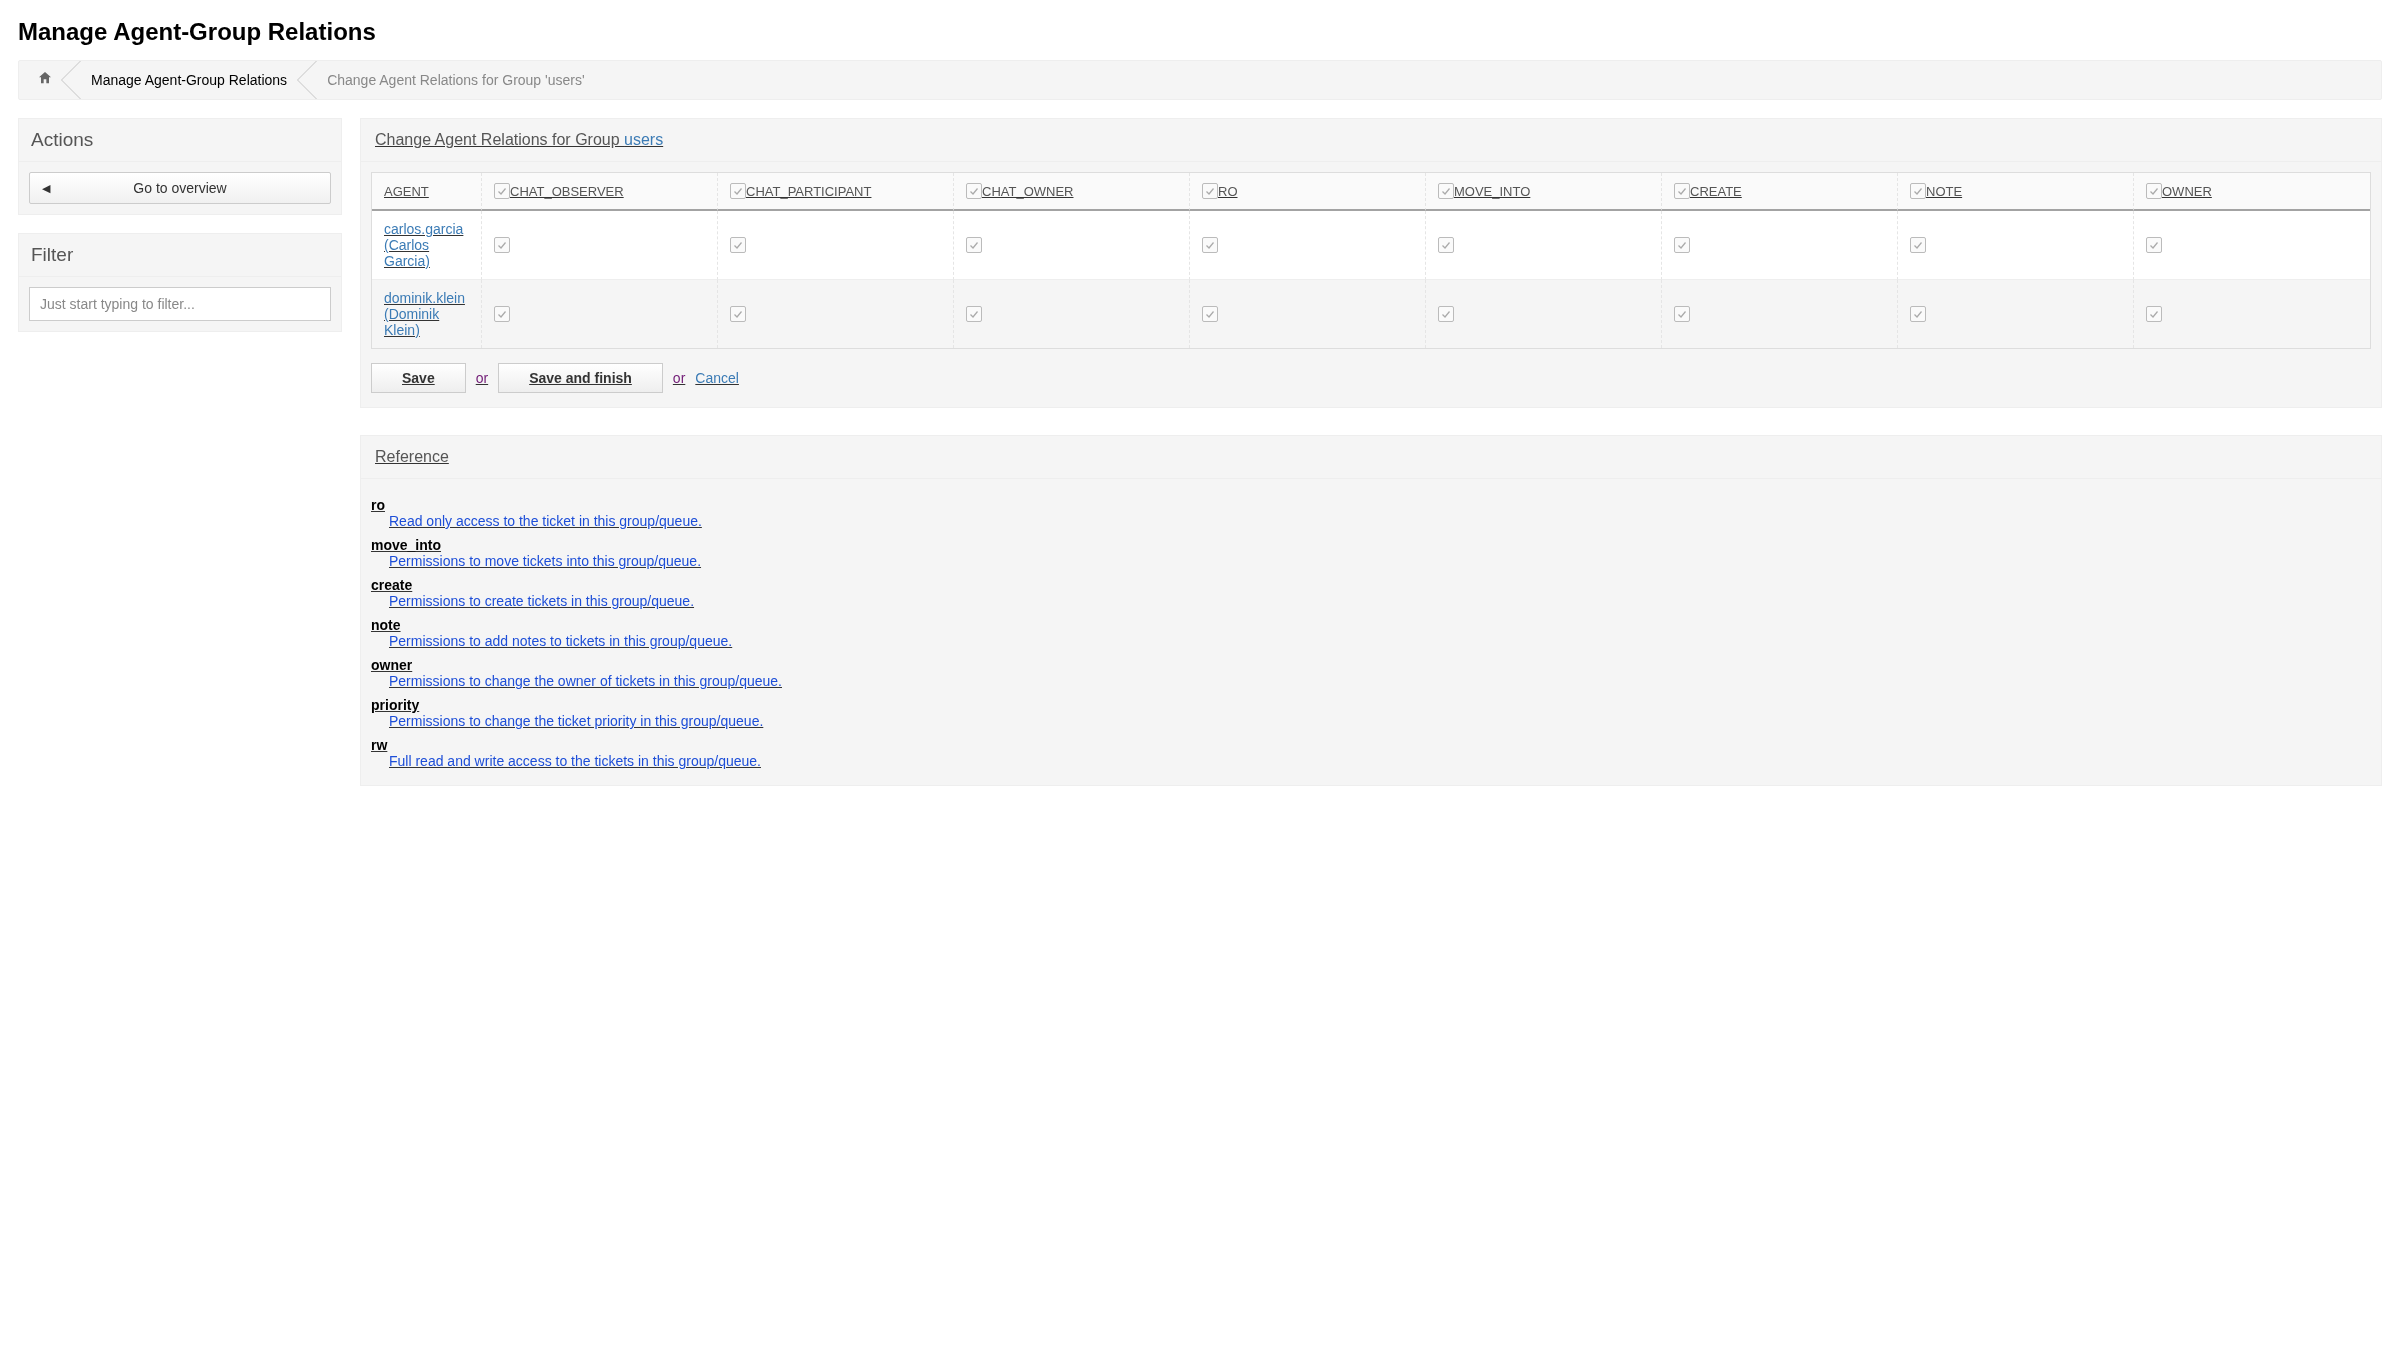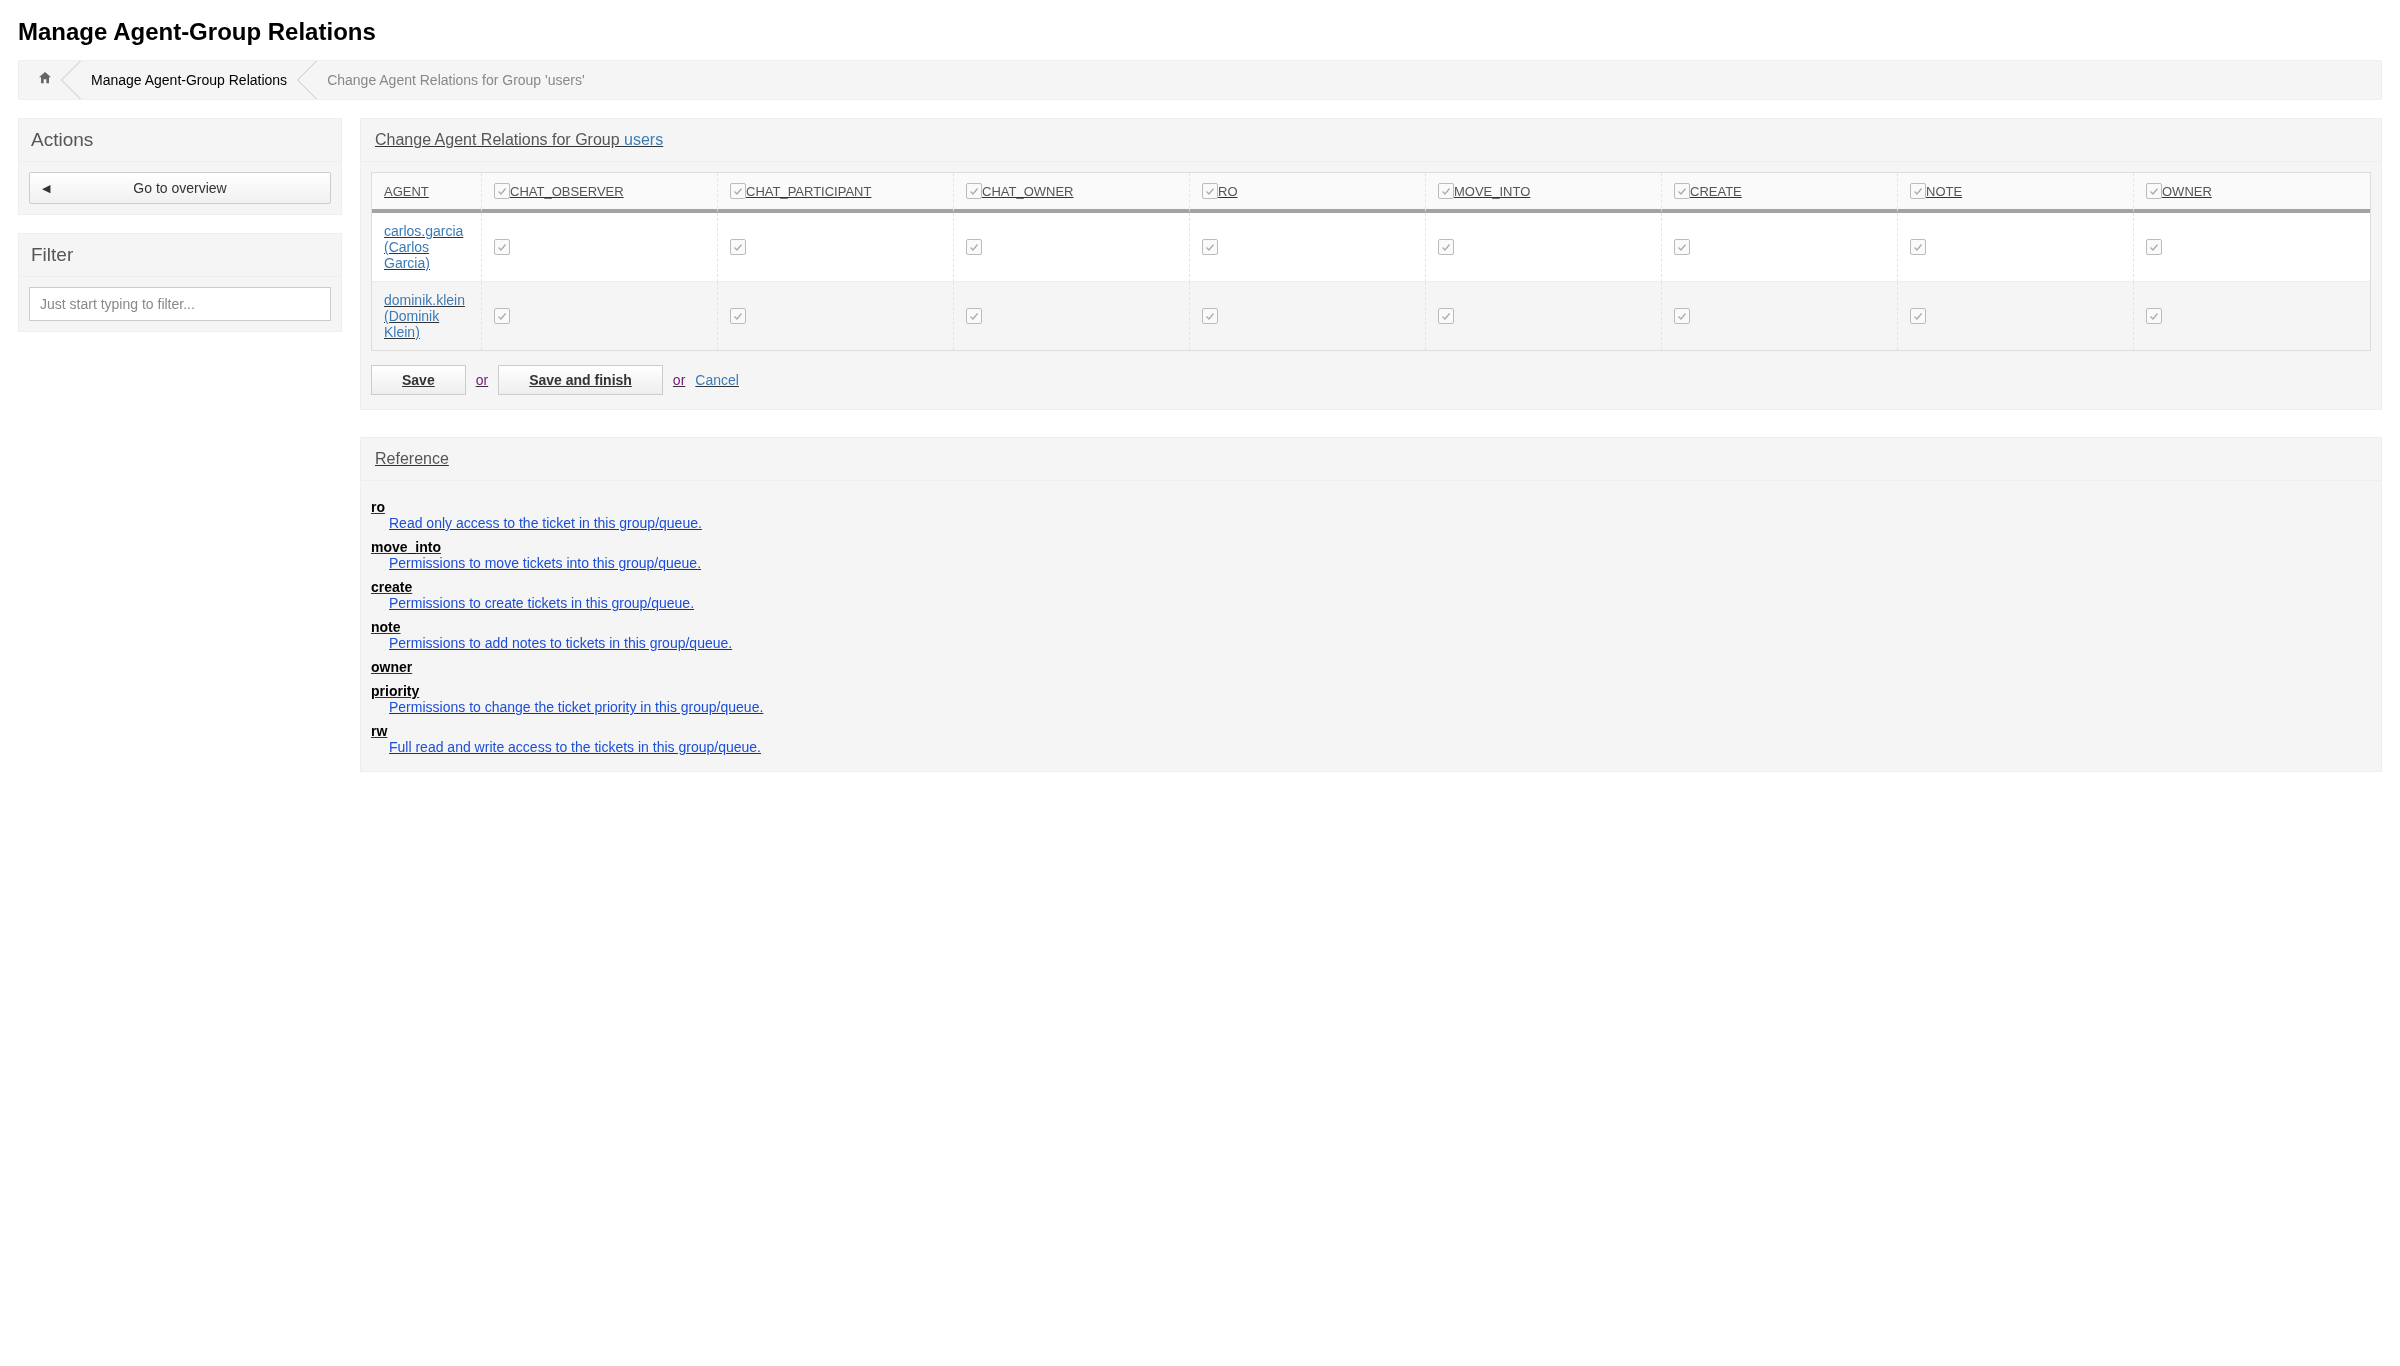--- a/index.html
+++ b/index.html
@@ -23,21 +23,21 @@
 .btn-overview .chev { position: absolute; left: 12px; font-size: 11px; }
 .filter-input { width: 100%; height: 34px; border: 1px solid #ccc; background: #fff; padding: 0 10px; font-size: 14px; color: #333; }
 .filter-input::placeholder { color: #888; }
 .main-panel { background: #f5f5f5; border: 1px solid #eee; margin-bottom: 27px; text-decoration: underline; }
 .main-panel-header { padding: 12px 14px; font-size: 16px; color: #555; border-bottom: 1px solid #eee; }
 .main-panel-header .link { color: #3b7bb5; }
 .main-panel-body { padding: 10px; }
 .data-table { width: 100%; border-collapse: separate; border-spacing: 0; background: #fff; border: 1px solid #ddd; table-layout: fixed; }
 .data-table th, .data-table td { border-right: 1px dashed #e5e5e5; padding: 10px 12px; text-align: left; vertical-align: middle; white-space: normal; }
 .data-table th:last-child, .data-table td:last-child { border-right: none; }
-.data-table thead th { background: #fafafa; border-bottom: 4px solid #a3a3a3; font-weight: normal; color: #555; font-size: 13px; letter-spacing: 0; }
+.data-table thead th { background: #fafafa; border-bottom: 2px solid #a3a3a3; font-weight: normal; color: #555; font-size: 13px; letter-spacing: 0; }
 .data-table thead th .hdr { display: flex; align-items: center; gap: 0; }
 .data-table tbody tr:nth-child(odd) { background: #fff; }
 .data-table tbody tr:nth-child(even) { background: #f5f5f5; }
 .data-table tbody tr td { border-bottom: 1px solid #eee; }
 .data-table tbody tr:last-child td { border-bottom: none; }
 .agent-link { color: #3b7bb5; cursor: pointer; }
 .agent-link .uname { display: block; }
 .agent-link .realname { display: block; }
 .chk { width: 16px; height: 16px; border: 1px solid #bbb; border-radius: 2px; background: #fafafa; display: inline-flex; align-items: center; justify-content: center; cursor: pointer; flex-shrink: 0; }
 .chk svg { width: 12px; height: 12px; stroke: #aaa; stroke-width: 2.5; fill: none; }
@@ -293,20 +293,21 @@
             <dl id="ref-dl">
                 <dt>ro</dt>
                 <dd>Read only access to the ticket in this group/queue.</dd>
                 <dt>move_into</dt>
                 <dd>Permissions to move tickets into this group/queue.</dd>
                 <dt>create</dt>
                 <dd>Permissions to create tickets in this group/queue.</dd>
                 <dt>note</dt>
                 <dd>Permissions to add notes to tickets in this group/queue.</dd>
                 <dt>owner</dt>
+                <dd>Permissions to change the owner of tickets in this group/queue.</dd>
                 <dt>priority</dt>
                 <dd>Permissions to change the ticket priority in this group/queue.</dd>
                 <dt>rw</dt>
                 <dd>Full read and write access to the tickets in this group/queue.</dd>
               </dl>
           </div>
         </div>
       </div>
     </div>
   </div>

